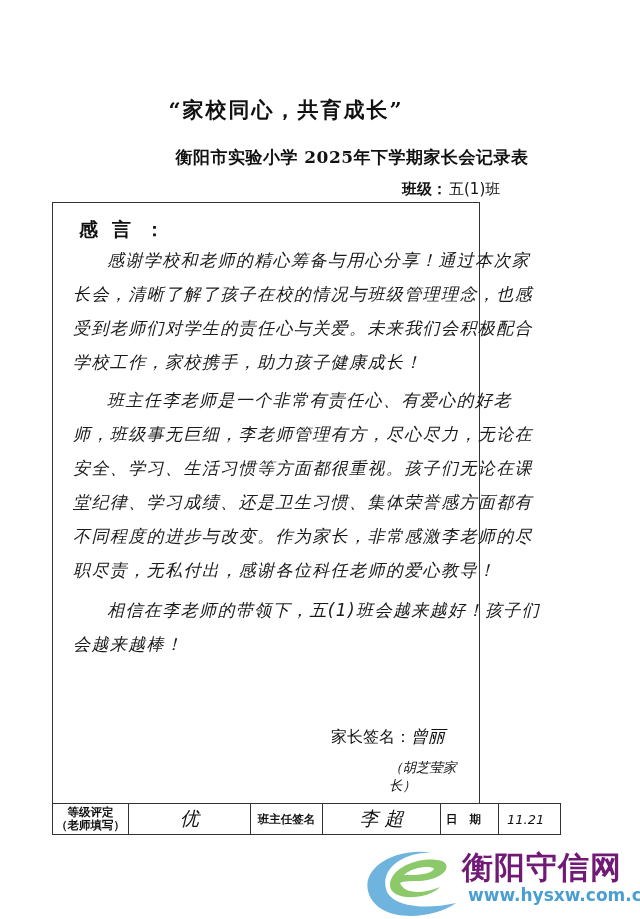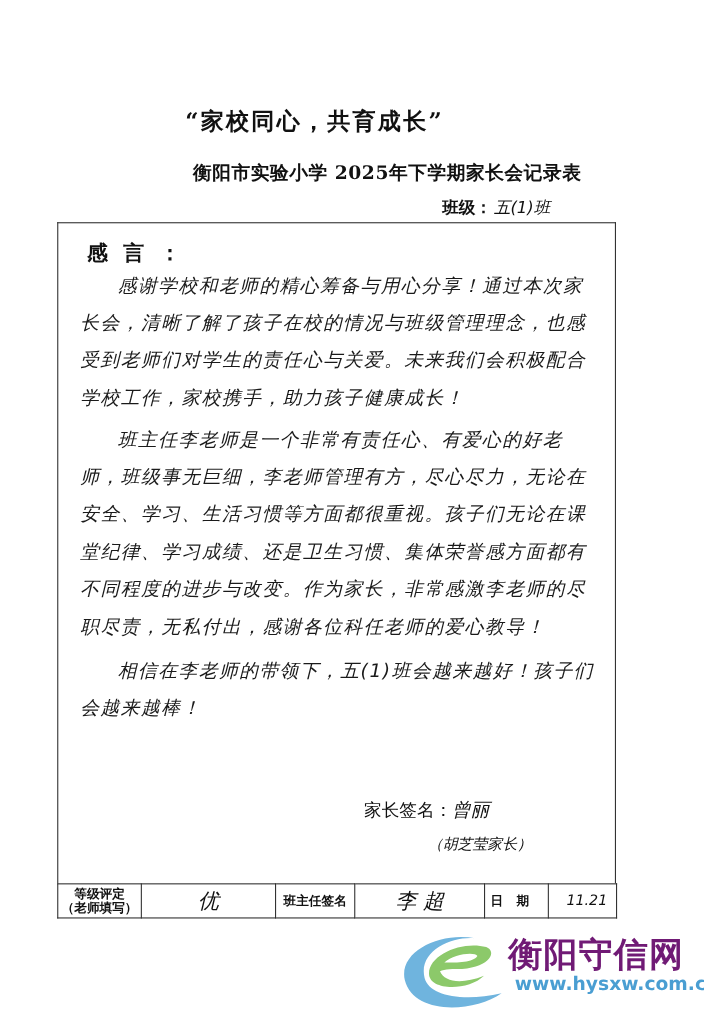--- a/index.html
+++ b/index.html
@@ -11,23 +11,23 @@
     position: absolute; top: 96px; left: 0; width: 572px; text-align: center;
     font-size: 21px; font-weight: bold; letter-spacing: 2px;
   }
   .subtitle {
     position: absolute; top: 146px; left: 0; width: 640px; text-align: center;
     font-size: 17px; font-weight: bold; letter-spacing: 0.5px; margin-left: 32px;
   }
   .class-line {
     position: absolute; top: 180px; left: 402px; font-size: 15px; font-weight: bold;
   }
-  .class-line .hw { font-family: "DejaVu Sans", sans-serif; font-weight: normal; font-style: italic; margin-left: 2px; }
+  .class-line .hw { font-family: "DejaVu Sans", sans-serif; font-weight: normal; margin-left: 2px; }
   .box {
-    position: absolute; left: 52px; top: 202px; width: 508px; height: 601px;
+    position: absolute; left: 52px; top: 202px; width: 428px; height: 601px;
     border: 1.5px solid #333; border-bottom: none; box-sizing: border-box;
   }
   .heading {
     position: absolute; left: 26px; top: 14px; font-size: 19px; font-weight: bold; letter-spacing: 14px;
   }
   .para {
     position: absolute; left: 20px; width: 470px;
     font-family: "DejaVu Sans", sans-serif; font-style: italic;
     font-size: 17px; line-height: 34px; color: #1a1a1a;
     text-indent: 2em; letter-spacing: 1.4px;
@@ -46,21 +46,21 @@
   }
   table.footer {
     position: absolute; left: 52px; top: 803px; width: 508px; height: 32px;
     border-collapse: collapse; table-layout: fixed;
   }
   table.footer td {
     border: 1.5px solid #333; text-align: center; vertical-align: middle; padding: 0;
   }
   .lbl { font-family: "DejaVu Sans", sans-serif; font-weight: bold; font-size: 11.5px; line-height: 13px; }
   .hwcell { font-family: "DejaVu Sans", sans-serif; font-style: italic; font-size: 19px; }
-  .hwcell.small { font-size: 13px; text-align: center; padding-left: 8px !important; }
+  .hwcell.small { font-size: 13px; text-align: left; padding-left: 8px !important; }
   .date-lbl { letter-spacing: 12px; }
   .watermark {
     position: absolute; left: 360px; top: 845px; width: 280px; height: 74px;
   }
   .wm-logo { position: absolute; left: 0; top: 0; }
   .wm-name {
     position: absolute; left: 102px; top: 2px; font-family: "DejaVu Sans", sans-serif;
     font-weight: bold; font-size: 31px; color: #701a75; letter-spacing: 1px;
   }
   .wm-url {

